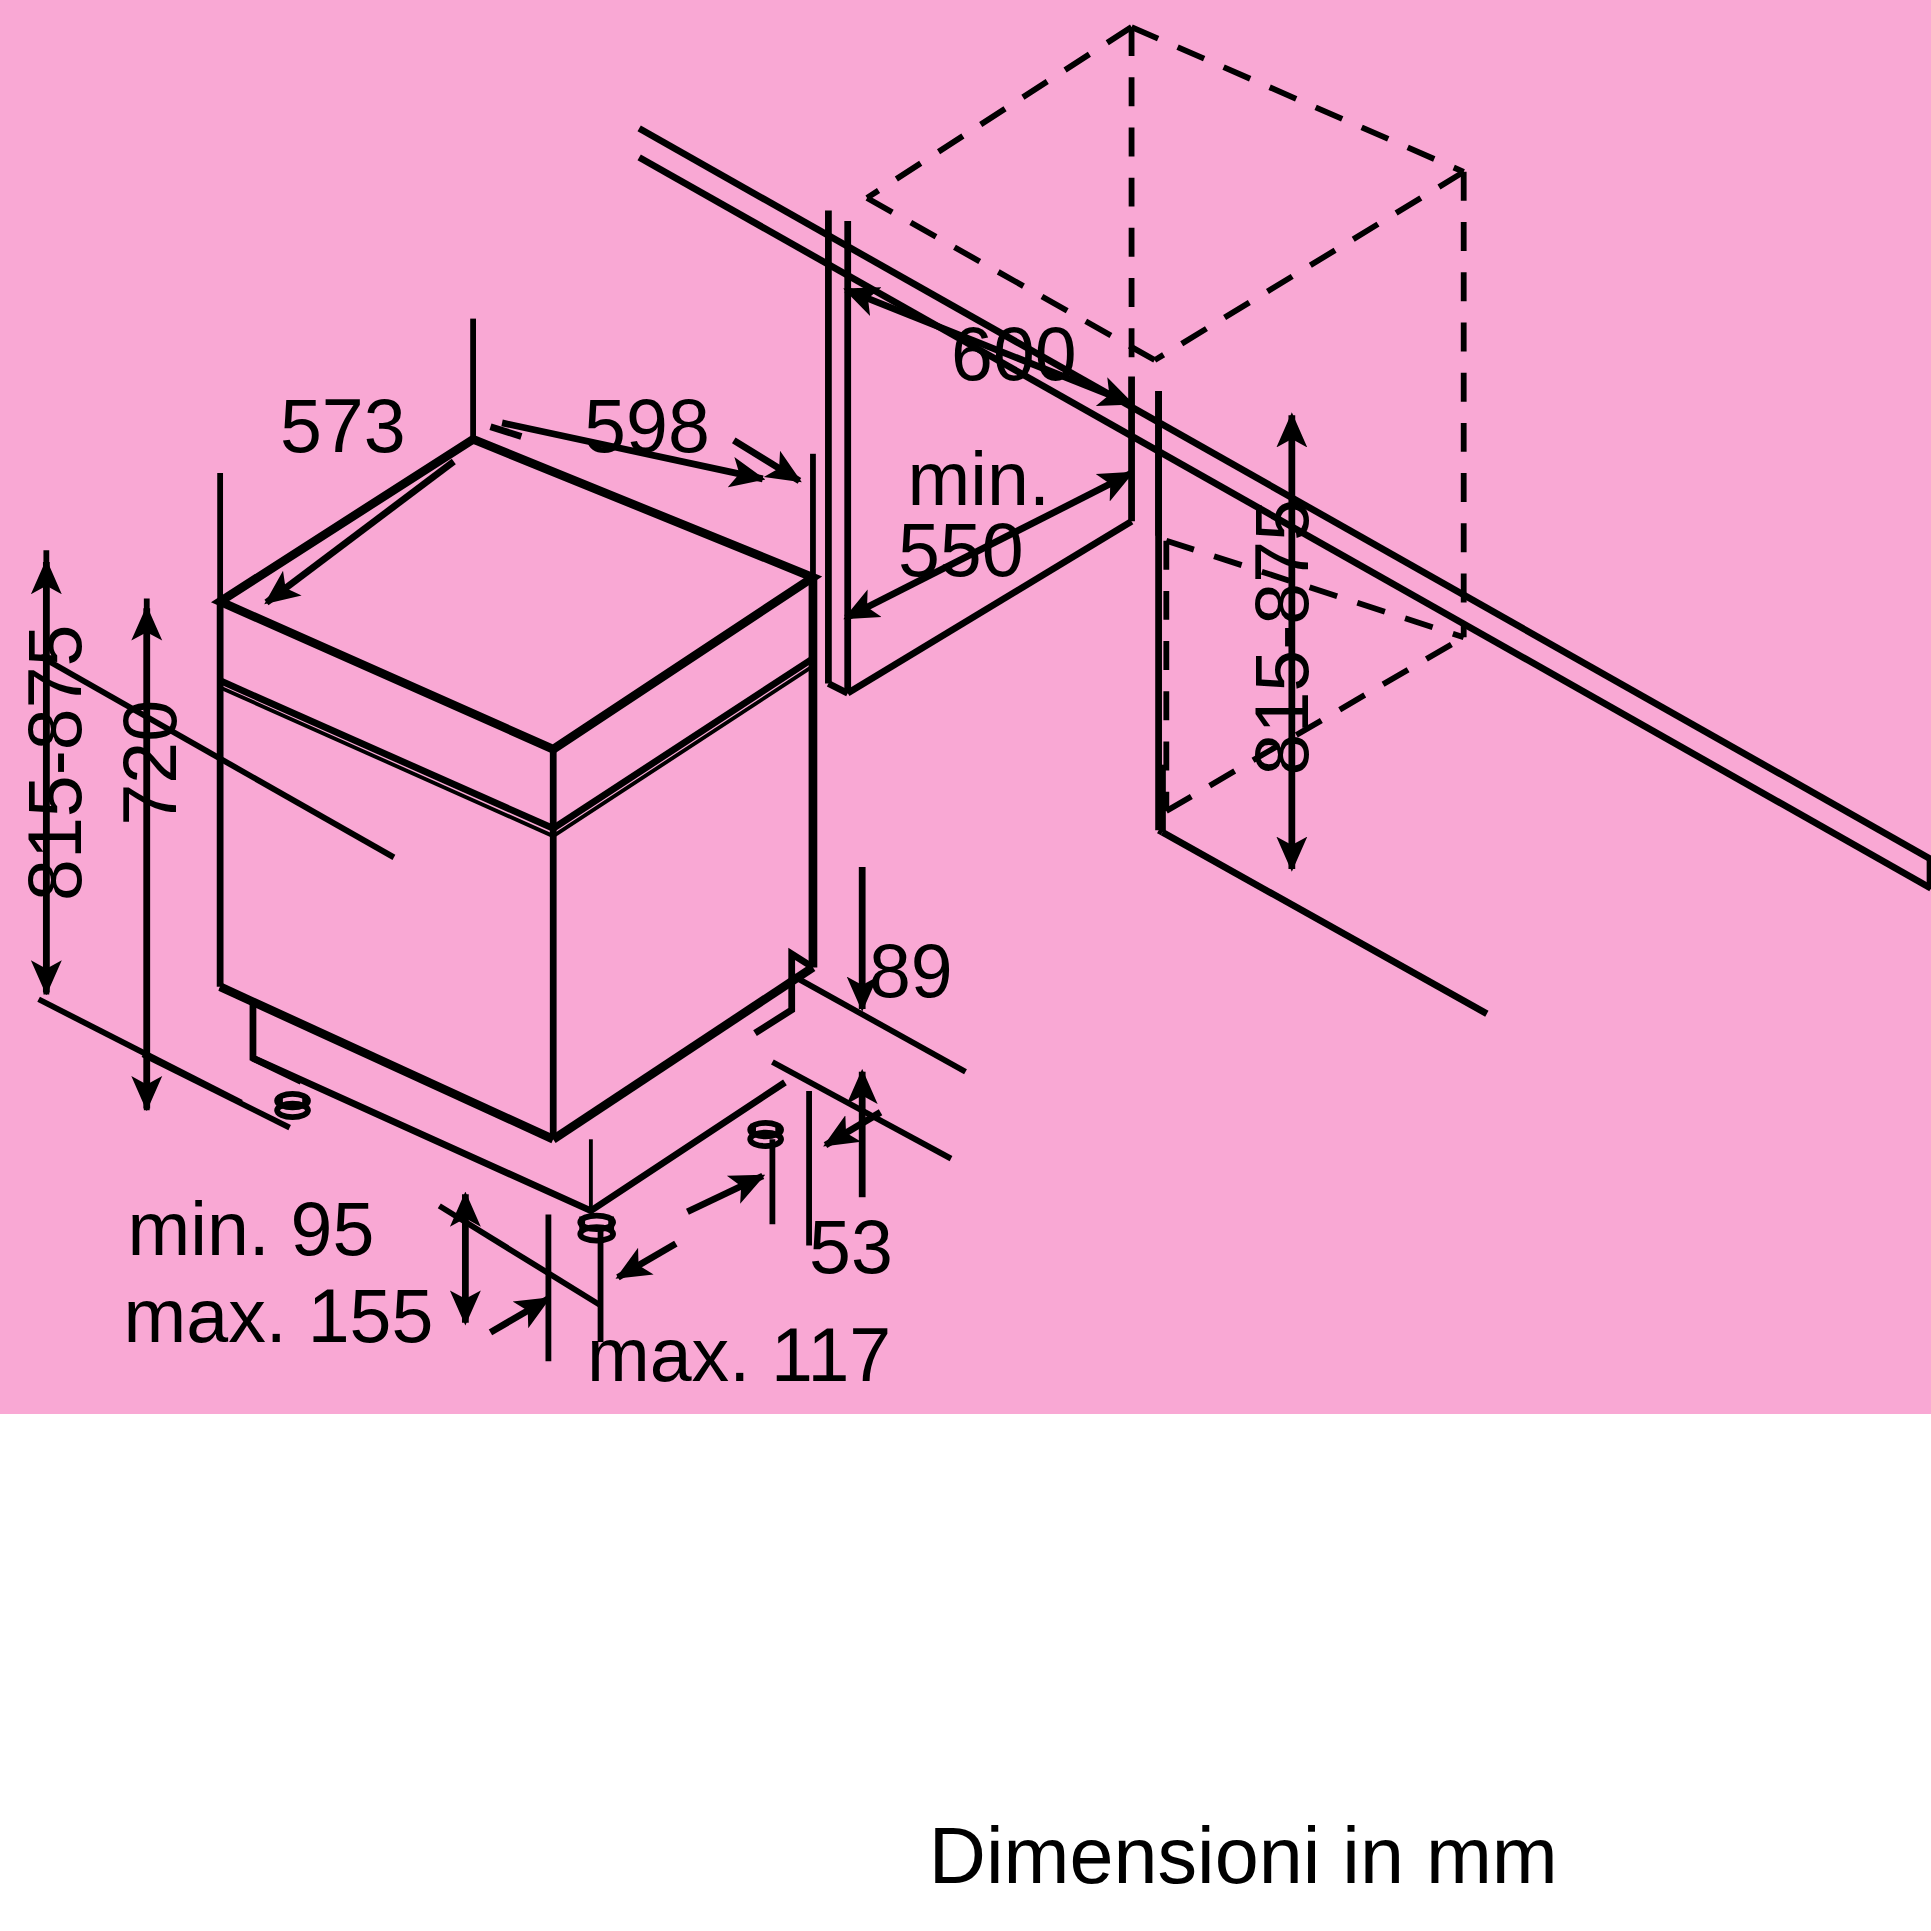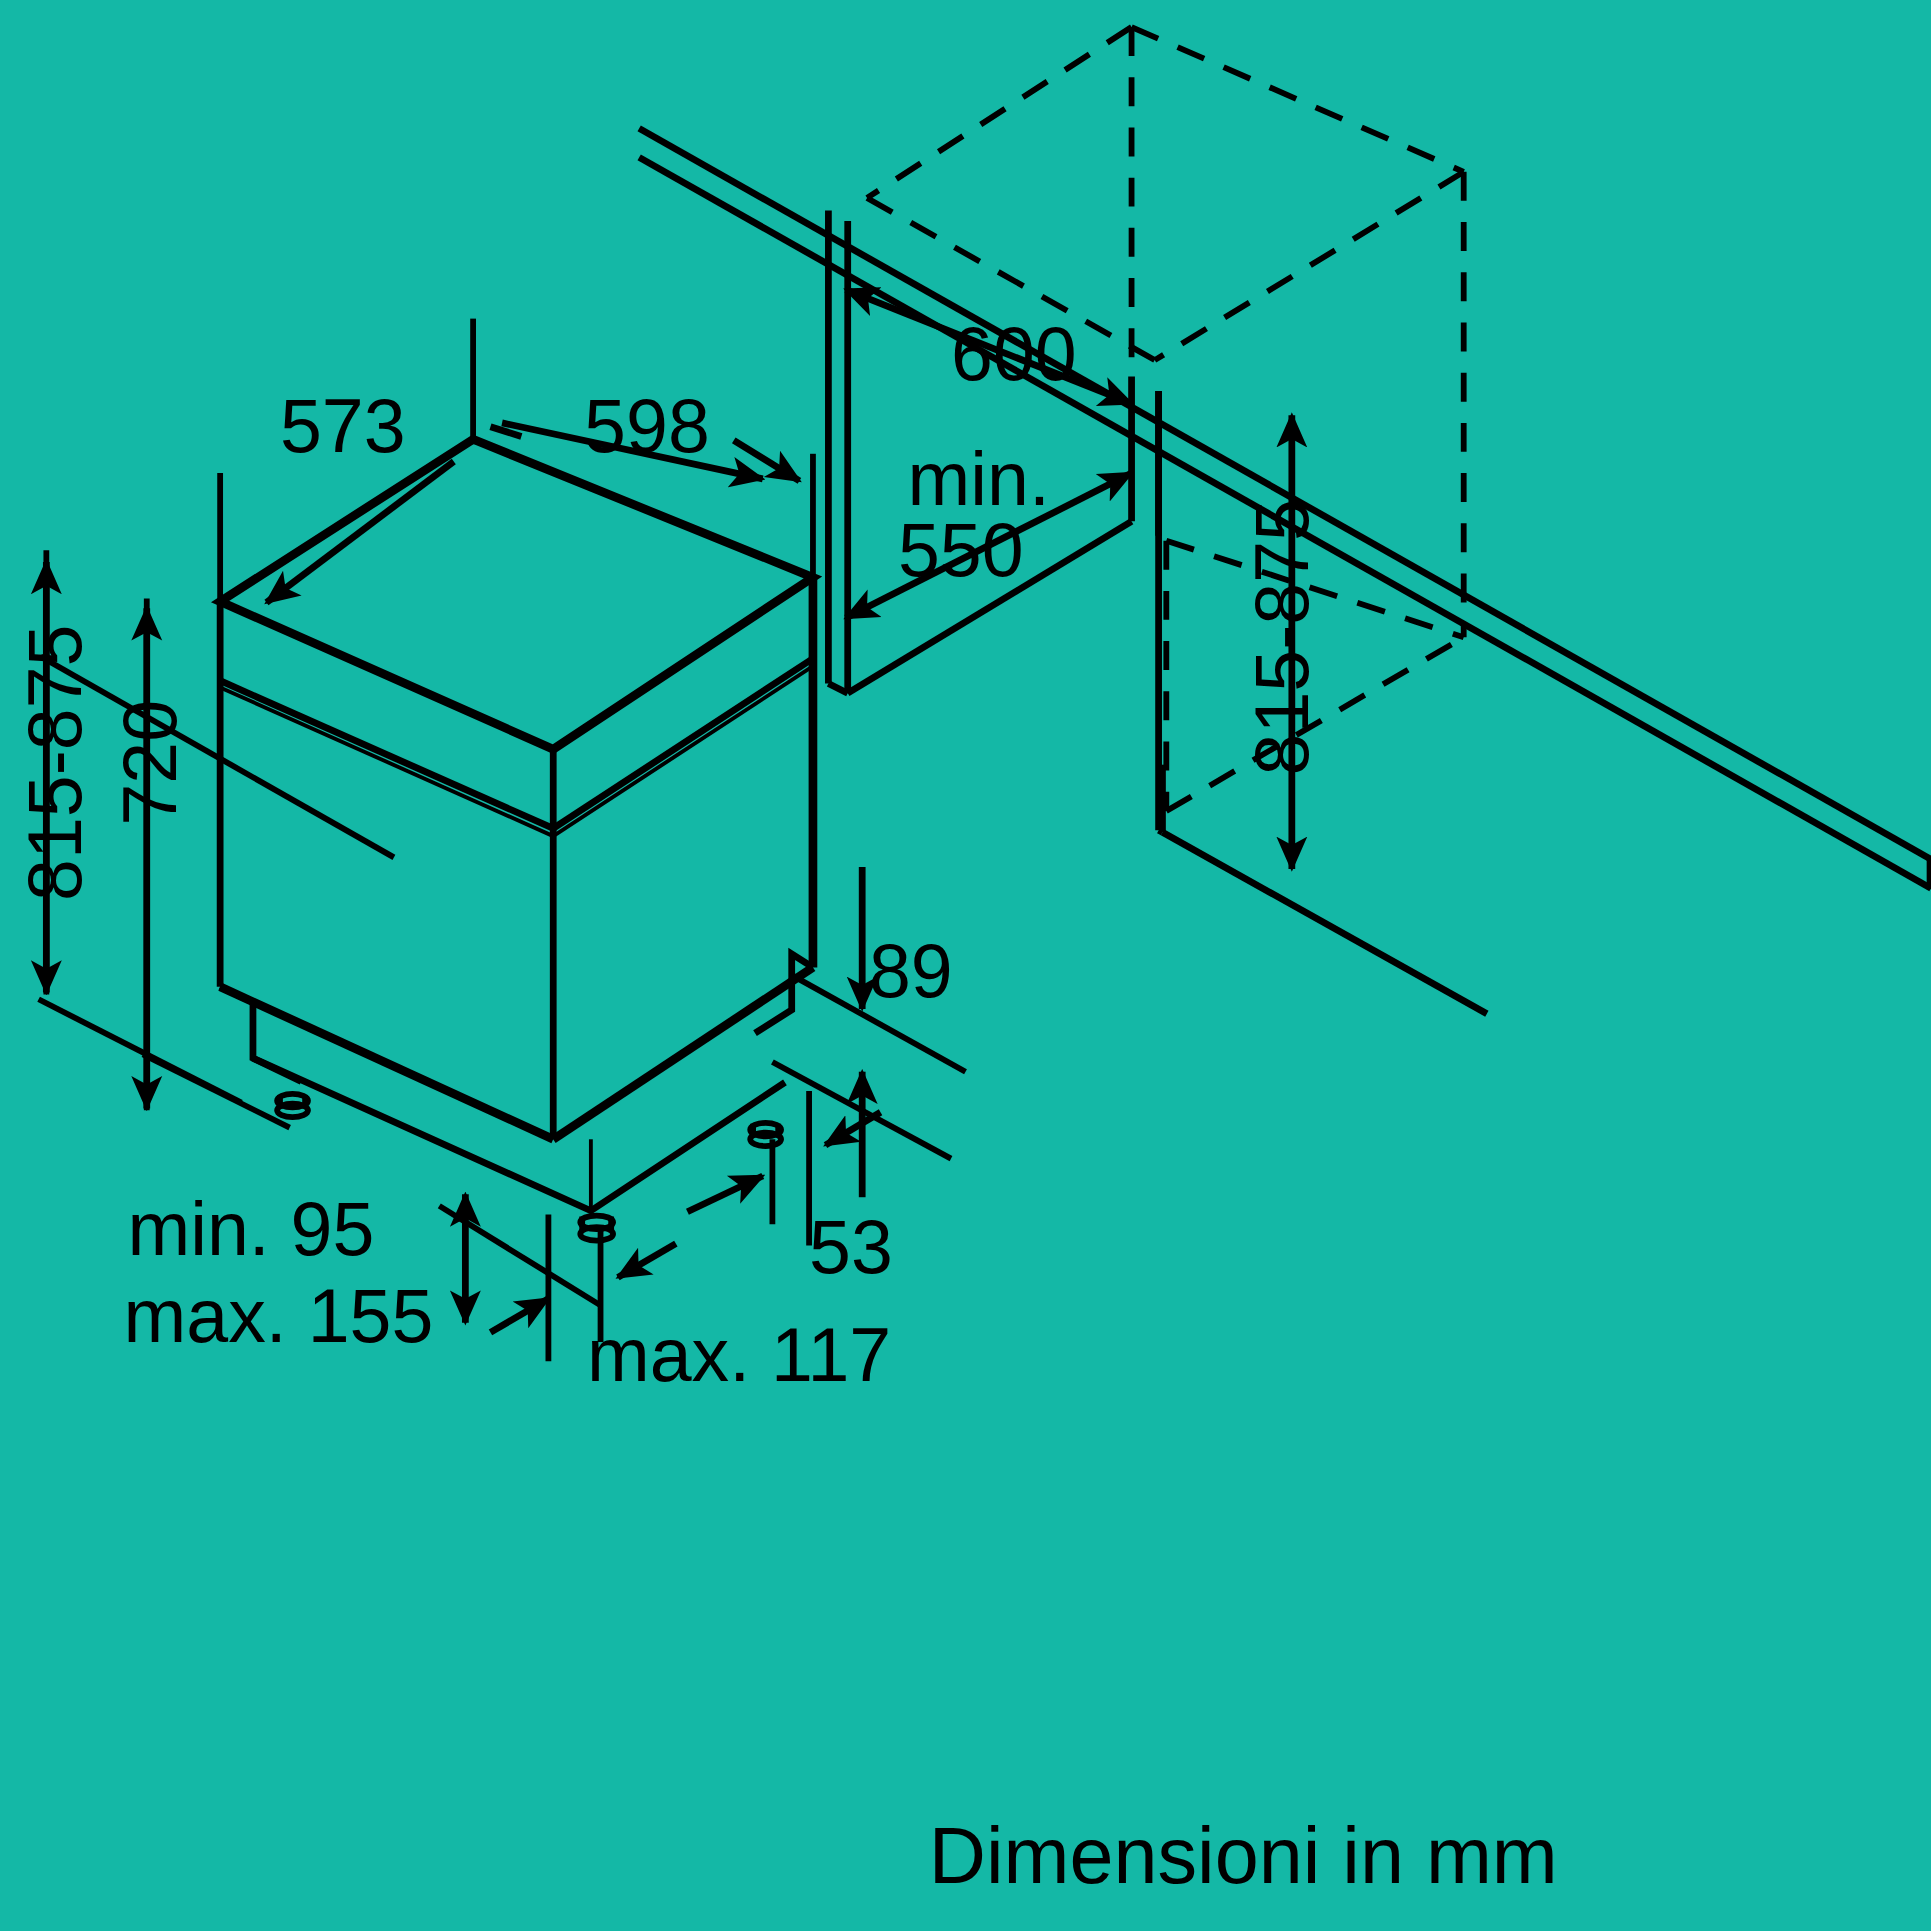--- a/index.html
+++ b/index.html
@@ -10,22 +10,22 @@
   }
   body {
     width: 1931px;
     height: 1931px;
     overflow: hidden;
     font-family: "Liberation Sans", sans-serif;
   }
   #sheet {
     position: relative;
     width: 1931px;
-    height: 1931px;
-    background: #14b8a6;
+    height: 1414px;
+    background: #f9a8d4;
   }
   #drawing {
     position: absolute;
     left: 0; top: 0;
     width: 1931px;
     height: 1931px;
     display: block;
   }
   .dimtext {
     font-family: "Liberation Sans", sans-serif;

